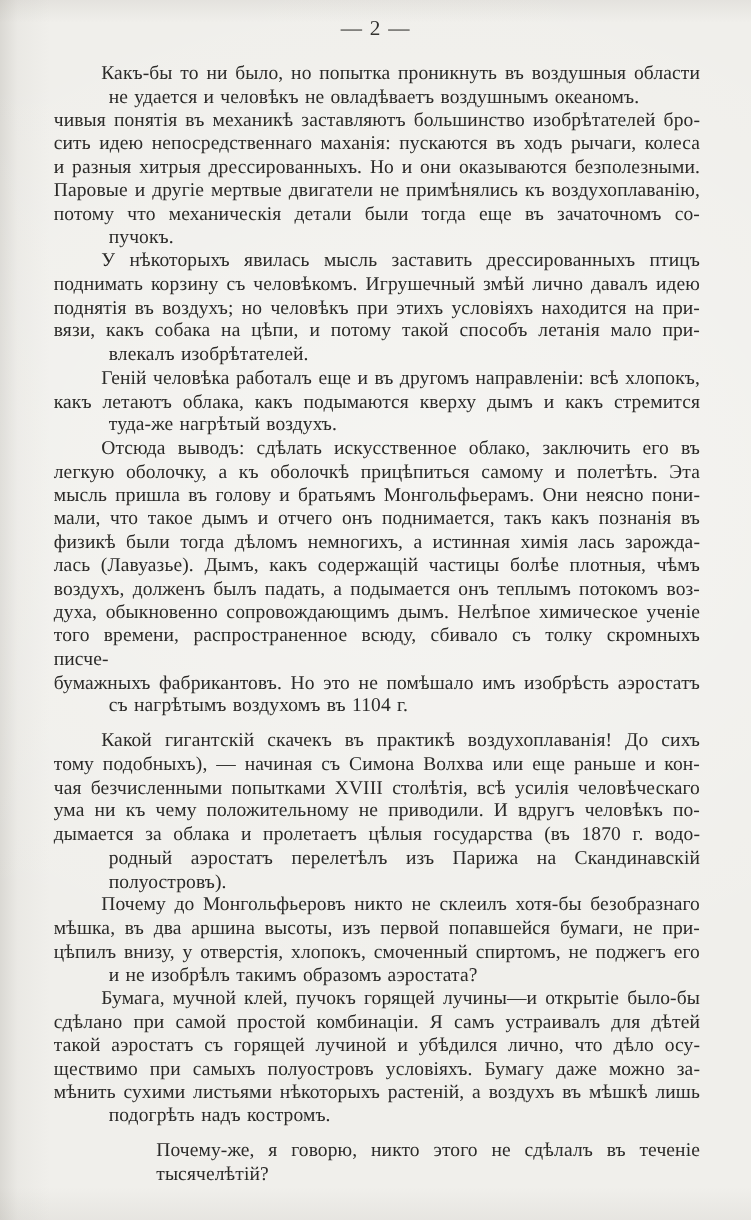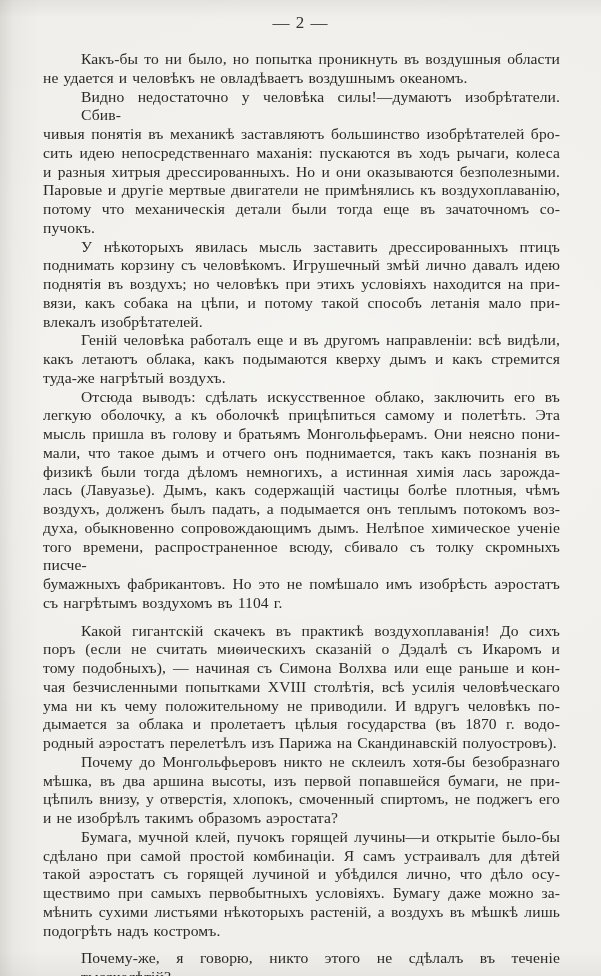--- a/index.html
+++ b/index.html
@@ -50,86 +50,85 @@
     text-align-last: justify;
     letter-spacing: 0.1px;
     word-spacing: 1px;
     color: #2b2a28;
   }
   .line.first {
     padding-left: 38px;
   }
   .line.last {
     text-align-last: left;
+    margin-left: 44px;
   }
 </style>
 </head>
 <body>
 
 <div class="page">
   <div class="page-number">— 2 —</div>
   <div class="text-block">
       <div class="para">
         <div class="line first">Какъ-бы то ни было, но попытка проникнуть въ воздушныя области</div>
         <div class="line last">не удается и человѣкъ не овладѣваетъ воздушнымъ океаномъ.</div>
       </div>
       <div class="para">
-        <div class="line first">Видно недостаточно у человѣка силы!—думаютъ изобрѣтатели. Сбив-</div>
         <div class="line">чивыя понятія въ механикѣ заставляютъ большинство изобрѣтателей бро-</div>
         <div class="line">сить идею непосредственнаго маханія: пускаются въ ходъ рычаги, колеса</div>
         <div class="line">и разныя хитрыя дрессированныхъ. Но и они оказываются безполезными.</div>
         <div class="line">Паровые и другіе мертвые двигатели не примѣнялись къ воздухоплаванію,</div>
         <div class="line">потому что механическія детали были тогда еще въ зачаточномъ со-</div>
         <div class="line last">пучокъ.</div>
       </div>
       <div class="para">
         <div class="line first">У нѣкоторыхъ явилась мысль заставить дрессированныхъ птицъ</div>
         <div class="line">поднимать корзину съ человѣкомъ. Игрушечный змѣй лично давалъ идею</div>
         <div class="line">поднятія въ воздухъ; но человѣкъ при этихъ условіяхъ находится на при-</div>
         <div class="line">вязи, какъ собака на цѣпи, и потому такой способъ летанія мало при-</div>
         <div class="line last">влекалъ изобрѣтателей.</div>
       </div>
       <div class="para">
-        <div class="line first">Геній человѣка работалъ еще и въ другомъ направленіи: всѣ видѣли,</div>
+        <div class="line first">Геній человѣка работалъ еще и въ другомъ направленіи: всѣ хлопокъ,</div>
         <div class="line">какъ летаютъ облака, какъ подымаются кверху дымъ и какъ стремится</div>
         <div class="line last">туда-же нагрѣтый воздухъ.</div>
       </div>
       <div class="para">
         <div class="line first">Отсюда выводъ: сдѣлать искусственное облако, заключить его въ</div>
         <div class="line">легкую оболочку, а къ оболочкѣ прицѣпиться самому и полетѣть. Эта</div>
         <div class="line">мысль пришла въ голову и братьямъ Монгольфьерамъ. Они неясно пони-</div>
         <div class="line">мали, что такое дымъ и отчего онъ поднимается, такъ какъ познанія въ</div>
         <div class="line">физикѣ были тогда дѣломъ немногихъ, а истинная химія лась зарожда-</div>
         <div class="line">лась (Лавуазье). Дымъ, какъ содержащій частицы болѣе плотныя, чѣмъ</div>
         <div class="line">воздухъ, долженъ былъ падать, а подымается онъ теплымъ потокомъ воз-</div>
         <div class="line">духа, обыкновенно сопровождающимъ дымъ. Нелѣпое химическое ученіе</div>
         <div class="line">того времени, распространенное всюду, сбивало съ толку скромныхъ писче-</div>
         <div class="line">бумажныхъ фабрикантовъ. Но это не помѣшало имъ изобрѣсть аэростатъ</div>
         <div class="line last">съ нагрѣтымъ воздухомъ въ 1104 г.</div>
       </div>
       <div class="para gap">
         <div class="line first">Какой гигантскій скачекъ въ практикѣ воздухоплаванія! До сихъ</div>
-        <div class="line">поръ (если не считать миѳическихъ сказаній о Дэдалѣ съ Икаромъ и</div>
         <div class="line">тому подобныхъ), — начиная съ Симона Волхва или еще раньше и кон-</div>
         <div class="line">чая безчисленными попытками XVIII столѣтія, всѣ усилія человѣческаго</div>
         <div class="line">ума ни къ чему положительному не приводили. И вдругъ человѣкъ по-</div>
         <div class="line">дымается за облака и пролетаетъ цѣлыя государства (въ 1870 г. водо-</div>
         <div class="line last">родный аэростатъ перелетѣлъ изъ Парижа на Скандинавскій полуостровъ).</div>
       </div>
       <div class="para">
         <div class="line first">Почему до Монгольфьеровъ никто не склеилъ хотя-бы безобразнаго</div>
         <div class="line">мѣшка, въ два аршина высоты, изъ первой попавшейся бумаги, не при-</div>
         <div class="line">цѣпилъ внизу, у отверстія, хлопокъ, смоченный спиртомъ, не поджегъ его</div>
         <div class="line last">и не изобрѣлъ такимъ образомъ аэростата?</div>
       </div>
       <div class="para">
         <div class="line first">Бумага, мучной клей, пучокъ горящей лучины—и открытіе было-бы</div>
         <div class="line">сдѣлано при самой простой комбинаціи. Я самъ устраивалъ для дѣтей</div>
         <div class="line">такой аэростатъ съ горящей лучиной и убѣдился лично, что дѣло осу-</div>
-        <div class="line">ществимо при самыхъ первобытныхъ условіяхъ. Бумагу даже можно за-</div>
+        <div class="line">ществимо при самыхъ полуостровъ условіяхъ. Бумагу даже можно за-</div>
         <div class="line">мѣнить сухими листьями нѣкоторыхъ растеній, а воздухъ въ мѣшкѣ лишь</div>
         <div class="line last">подогрѣть надъ костромъ.</div>
       </div>
       <div class="para gap">
         <div class="line first last">Почему-же, я говорю, никто этого не сдѣлалъ въ теченіе тысячелѣтій?</div>
       </div>
     </div>
 </div>
 
 </body></html>

